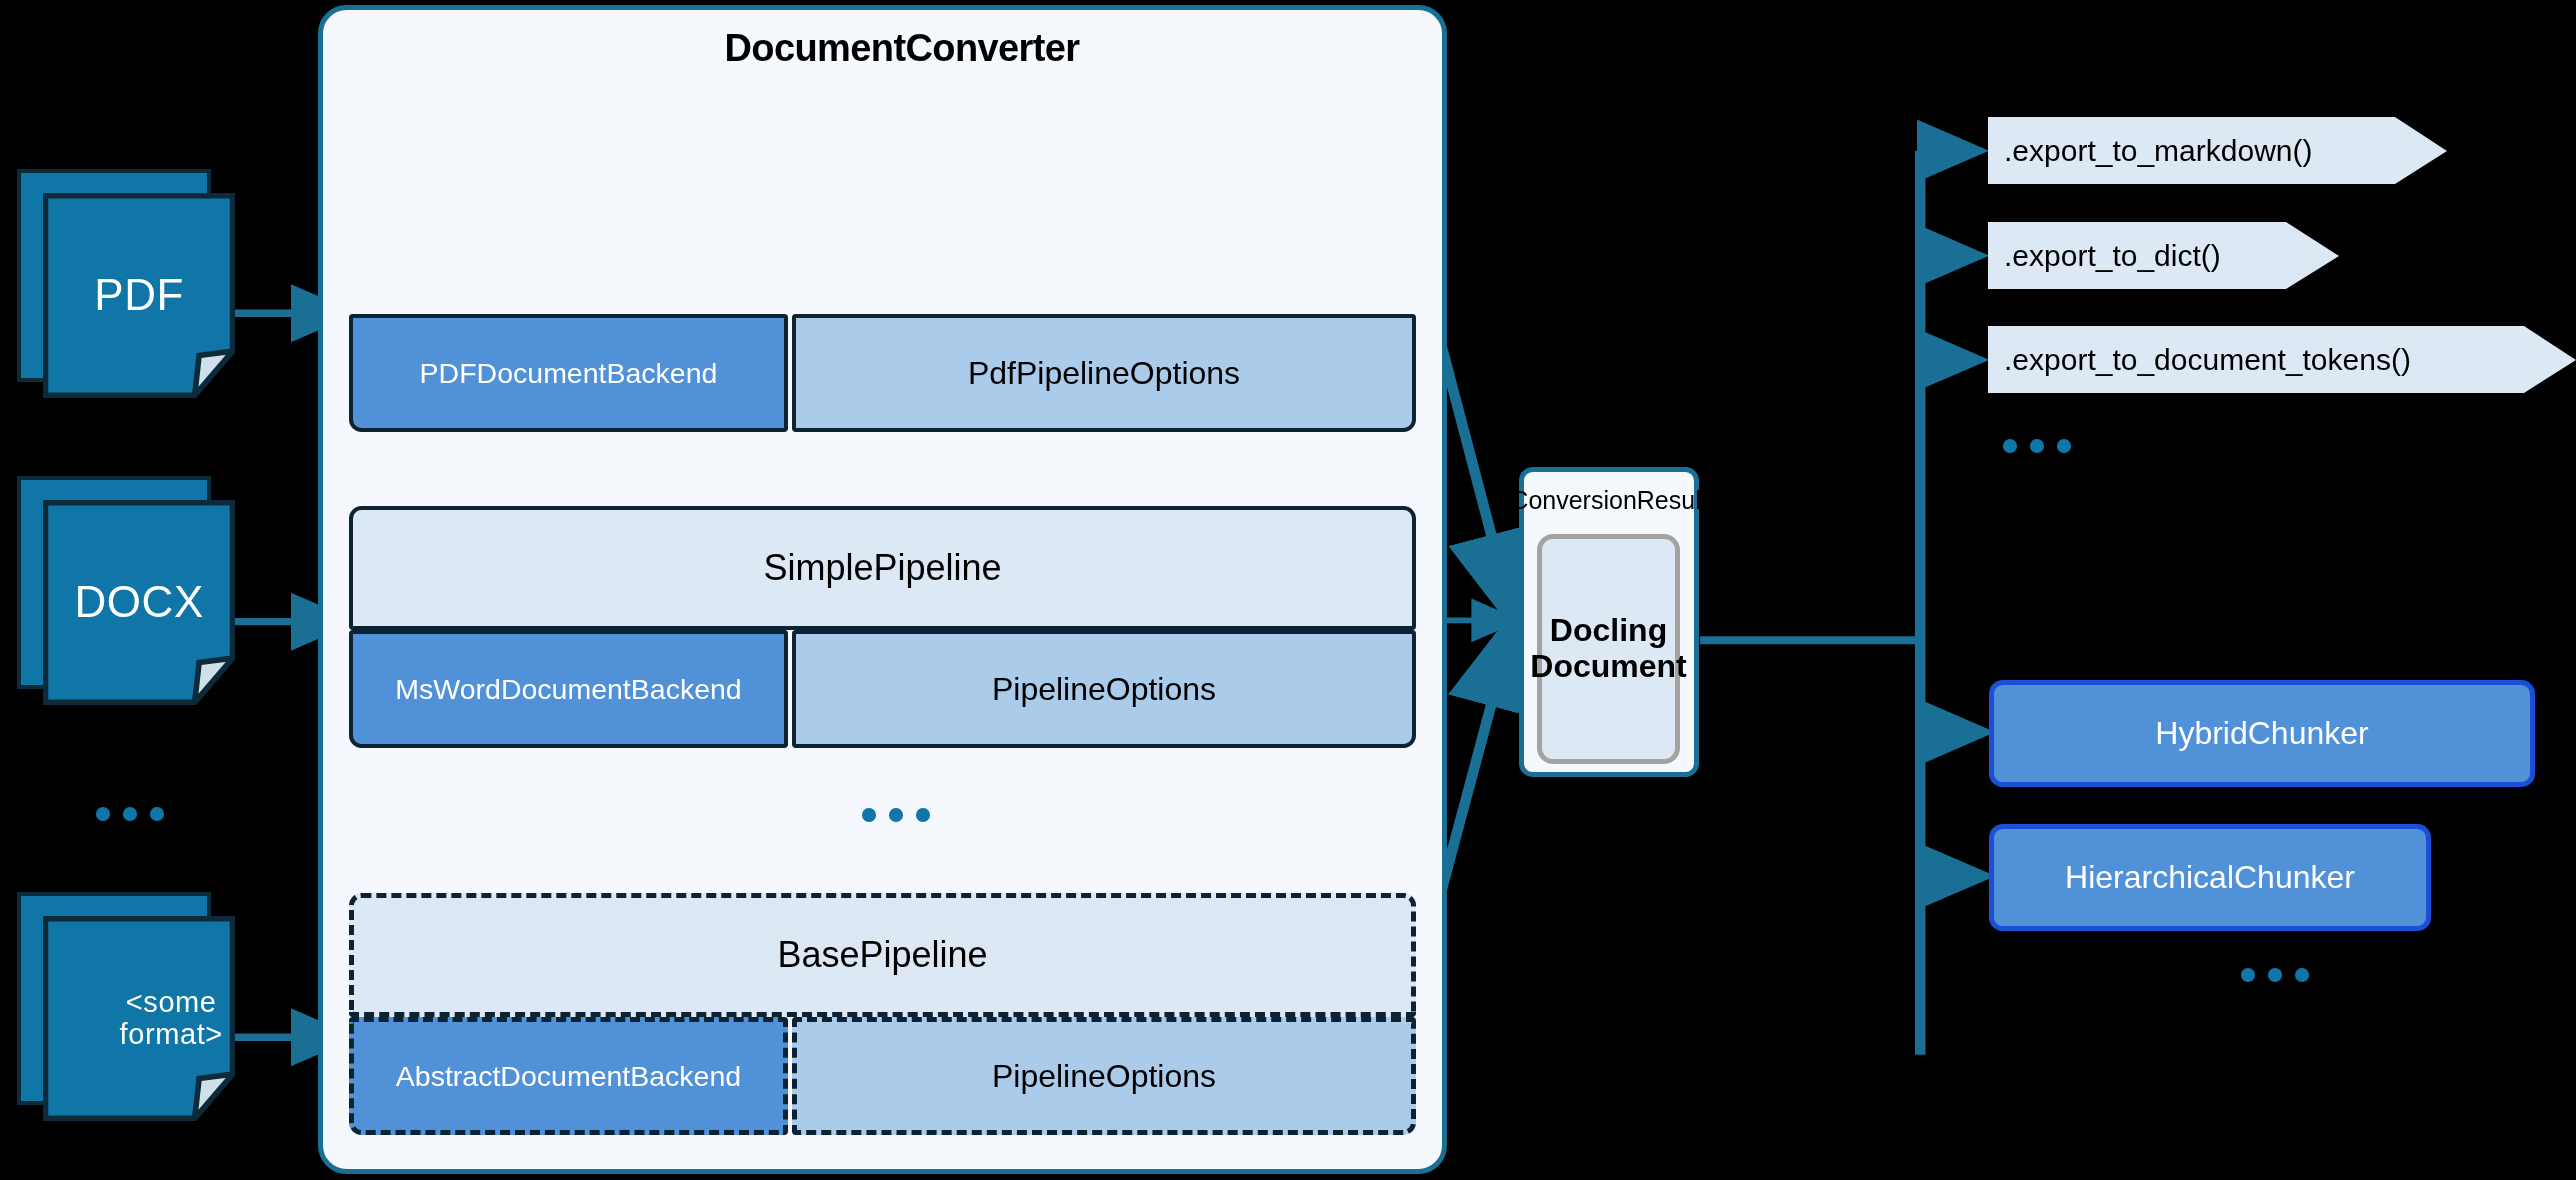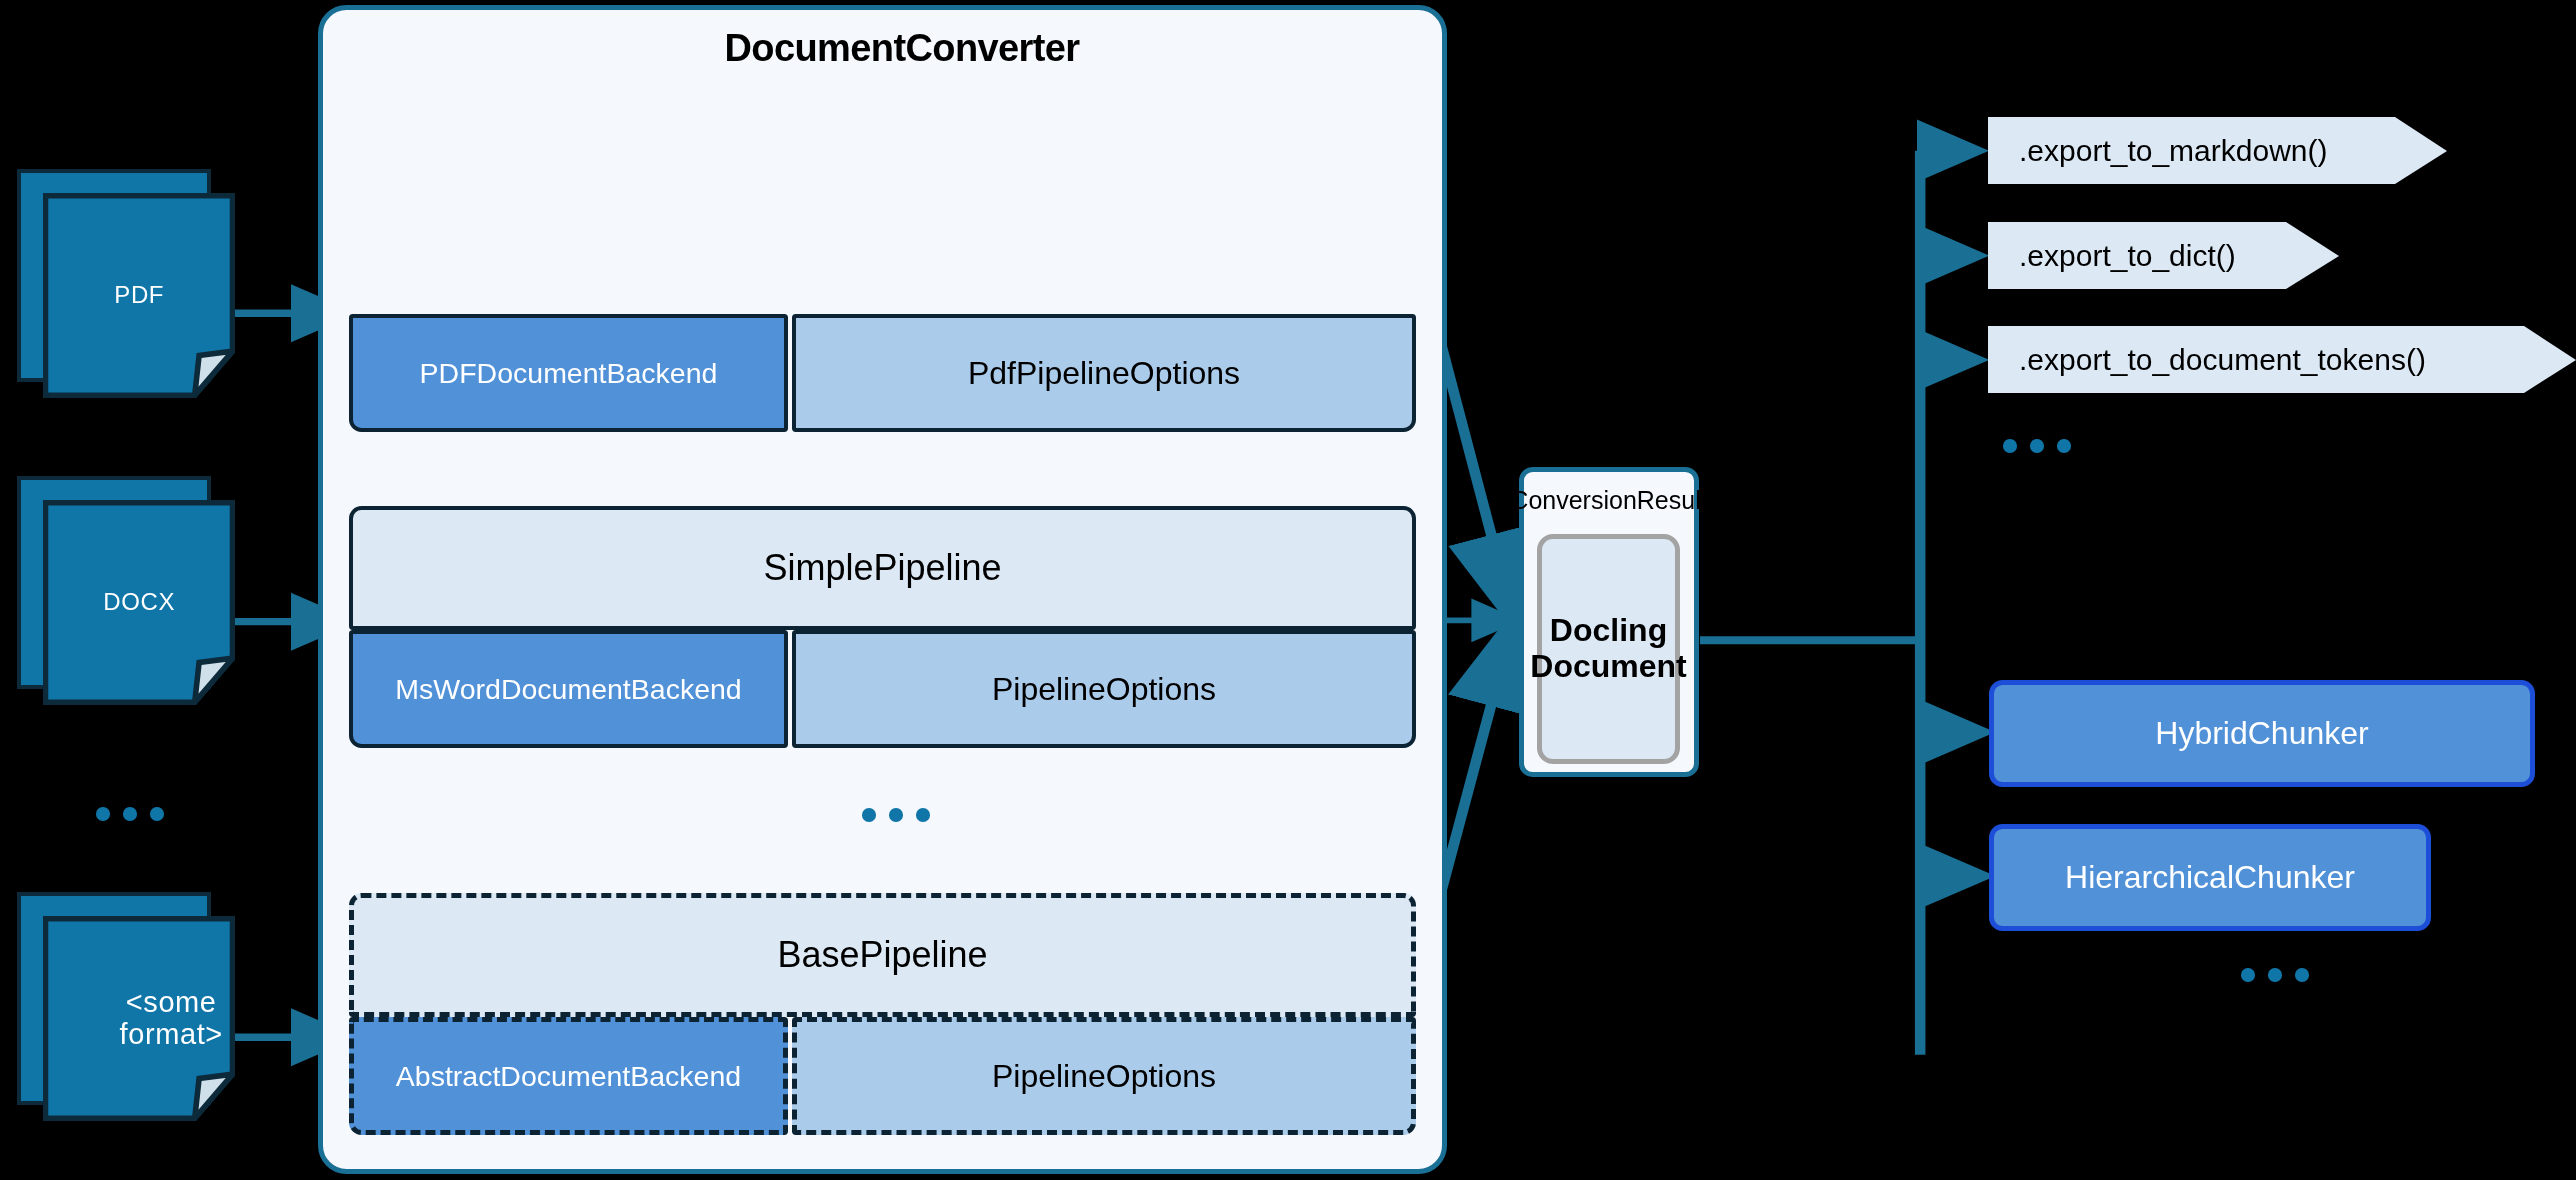--- a/index.html
+++ b/index.html
@@ -12,21 +12,21 @@
   }
   .abs{position:absolute;box-sizing:border-box;}
 
   
   .doc-icon{position:absolute;}
   .doc-back{position:absolute;left:11.2px;top:0;width:186px;height:205px;
             background:#1076a8;border:4.3px solid #0c2a3a;}
   .doc-front{position:absolute;left:37px;top:23.6px;width:192px;height:205px;}
   .doc-label{position:absolute;left:37px;top:23.6px;width:192px;height:205px;
              display:flex;align-items:center;justify-content:center;
-             color:#fff;font-size:24px;font-weight:400;letter-spacing:0.6px;
+             color:#fff;font-size:44px;font-weight:400;letter-spacing:0.6px;
              text-align:center;line-height:1.12;}
 
   
   #converter{
     left:318px;top:5px;width:1129px;height:1169px;
     background:#f5f8fd;border:5.6px solid #1a6f94;border-radius:28.5px;
   }
   #converter-title{
     left:318px;top:27px;width:1129px;height:43px;
     display:flex;align-items:center;justify-content:center;
@@ -76,21 +76,21 @@
     left:1537px;top:534px;width:143px;height:230px;
     background:#dce9f5;border:5px solid #a3a3a3;border-radius:16px;
     display:flex;align-items:center;justify-content:center;text-align:center;
     font-size:32px;font-weight:bold;color:#000;line-height:1.12;
   }
 
   
   .export{
     background:#dce9f5;
     display:flex;align-items:center;
-    padding-left:31px;
+    padding-left:16px;
     font-size:30px;color:#000;white-space:nowrap;
   }
 
   
   .chunker{
     background:#5191d8;border:5px solid #1d4ed8;border-radius:13.6px;
     display:flex;align-items:center;justify-content:center;
     font-size:32px;color:#fff;white-space:nowrap;
   }
   .chunker.dashedc{border-style:dashed;}

